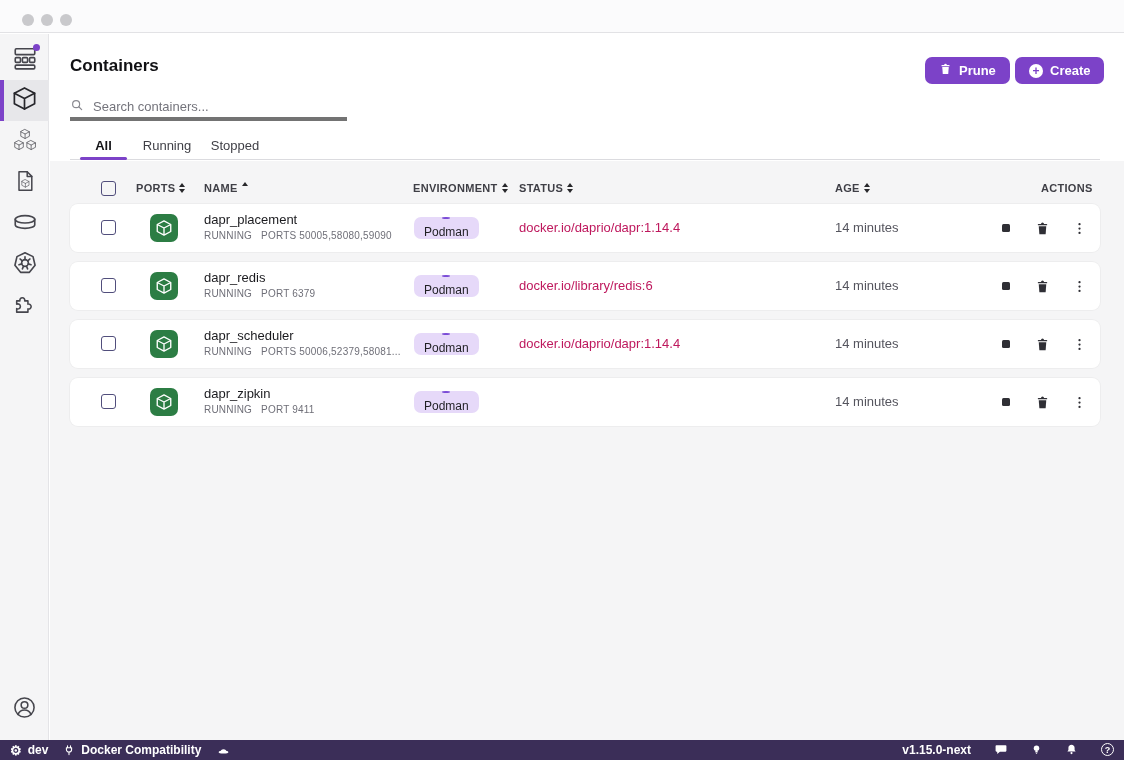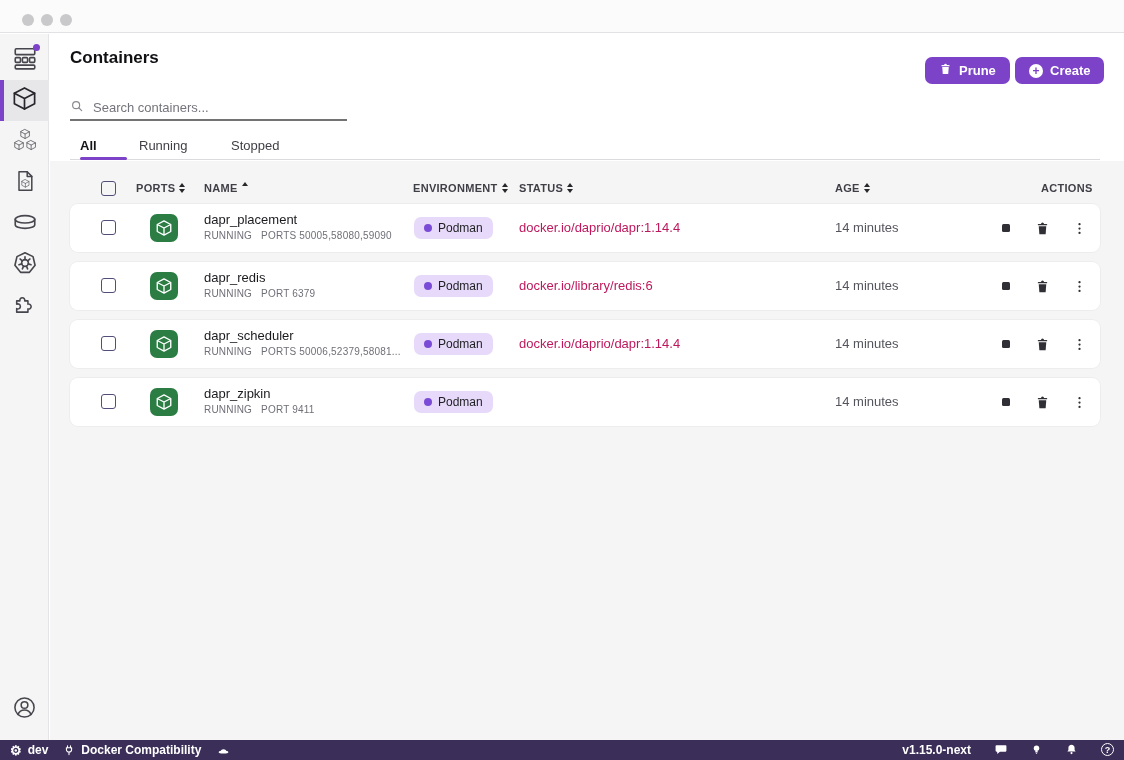--- a/index.html
+++ b/index.html
@@ -21,37 +21,37 @@
   .active-bar { position:absolute; left:0; top:0; width:4px; height:41px; background:#7c42c8; }
   .nav-item svg { stroke:#46464d; fill:none; stroke-width:1.5; stroke-linecap:round; stroke-linejoin:round; }
   .nav-item.active svg { stroke:#26262b; }
   .notif-dot { position:absolute; top:5px; right:9px; width:7px; height:7px;
     border-radius:50%; background:#7c42c8; }
 
   
   .main { position:absolute; left:50px; top:34px; width:1074px; height:706px; background:#fff; }
   .list-region { position:absolute; left:0; top:127px; width:1074px; height:579px; background:#f5f5f6; }
 
-  .page-title { position:absolute; left:20px; top:14px; font-size:17px; font-weight:700; color:#111114; }
+  .page-title { position:absolute; left:20px; top:22px; font-size:17px; font-weight:700; color:#111114; }
 
   .btn { position:absolute; top:23px; height:27px; border:none; border-radius:7px;
     background:#7c42c8; color:#fff; font-family:"Liberation Sans",sans-serif;
     font-size:13px; font-weight:700; display:flex; align-items:center; gap:7px;
     padding:0 14px; cursor:pointer; }
   .btn .plus-circle { width:14px; height:14px; border-radius:50%; background:#fff;
     color:#7c42c8; font-size:12px; font-weight:700; line-height:14px; text-align:center; }
 
   .search-wrap { position:absolute; left:20px; top:62px; width:277px; height:25px;
-    border-bottom:2px solid #737373; display:flex; align-items:center; gap:9px;justify-content:flex-end; }
+    border-bottom:4px solid #737373; display:flex; align-items:center; gap:9px;justify-content:flex-end; }
   .search-wrap input { border:none; outline:none; background:transparent; flex:1;
     font-family:"Liberation Sans",sans-serif; font-size:13px; color:#3f3f46; }
   .search-wrap input::placeholder { color:#74747c; }
 
   .tab { position:absolute; top:104px; height:22px; font-size:13px; color:#3f3f46;
-    text-align:left; cursor:pointer; }
+    text-align:center; cursor:pointer; }
   .tab.active { font-weight:700; color:#141417; }
   .tabs-divider { position:absolute; left:20px; top:125px; width:1030px; height:1px; background:#dbdbdf; }
   .tab-underline { position:absolute; left:30px; top:123px; width:47px; height:3px;
     background:#7c42c8; border-radius:2px; }
 
   
   .checkbox { display:inline-block; width:15px; height:15px; border:1.6px solid #514e7c;
     border-radius:3px; background:transparent; cursor:pointer; }
   .thead-cell { position:absolute; top:148px; font-size:11px; font-weight:700;
     letter-spacing:.3px; color:#3f3f46; display:flex; align-items:center; gap:4px; }
@@ -67,21 +67,21 @@
     border-radius:8px; box-shadow:0 0 0 1px rgba(0,0,0,.03); }
   .row .checkbox { position:absolute; left:31px; top:16px; }
   .status-icon { position:absolute; left:80px; top:10px; width:28px; height:28px;
     border-radius:7px; background:#2c7d44; display:flex; align-items:center; justify-content:center; }
   .status-icon svg { stroke:#fff; fill:none; stroke-width:1.8; stroke-linejoin:round; }
   .c-name { position:absolute; left:134px; top:8px; font-size:13px; font-weight:500; color:#1b1b1f; }
   .c-sub { position:absolute; left:134px; top:26px; font-size:10px; color:#6f6f78;
     letter-spacing:.2px; display:flex; gap:9px; }
   .badge { position:absolute; left:344px; top:13px; height:22px; border-radius:7px;
     background:#e6d9f9; display:flex; align-items:center; gap:6px; padding:0 10px;
-    font-size:12px; color:#1f1f23; }
+    font-size:12px; color:#1f1f23;flex-direction:column; }
   .badge .dot { width:8px; height:8px; border-radius:50%; background:#7a4bd6; }
   .c-image { position:absolute; left:449px; top:0; line-height:48px; font-size:13px; color:#be185d; }
   .c-age { position:absolute; left:765px; top:0; line-height:48px; font-size:13px; color:#55555e; }
   .action { position:absolute; top:12px; width:24px; height:24px; border:none; background:transparent;
     display:flex; align-items:center; justify-content:center; cursor:pointer; }
   .action svg { fill:#2f2f35; }
 
   
   .statusbar { position:absolute; left:0; top:740px; width:1124px; height:20px;
     background:#3b2e58; color:#fff; display:flex; align-items:center;
@@ -234,21 +234,21 @@
     </span>
     <input type="text" value="" placeholder="Search containers..." style="">
   </div>
 
   <div class="tab active" style="left:30px; width:47px">
     <span>All</span>
   </div>
   <div class="tab" style="left:89px; width:56px">
     <span>Running</span>
   </div>
-  <div class="tab" style="left:181px; width:58px">
+  <div class="tab" style="left:156px; width:58px">
     <span>Stopped</span>
   </div>
   <div class="tabs-divider"></div>
   <div class="tab-underline"></div>
 
   <span class="checkbox" style="position:absolute; left:51px; top:147px"></span>
 
   <div class="thead-cell" style="left:86px">
     <span>PORTS</span>
     <span class="sort">

